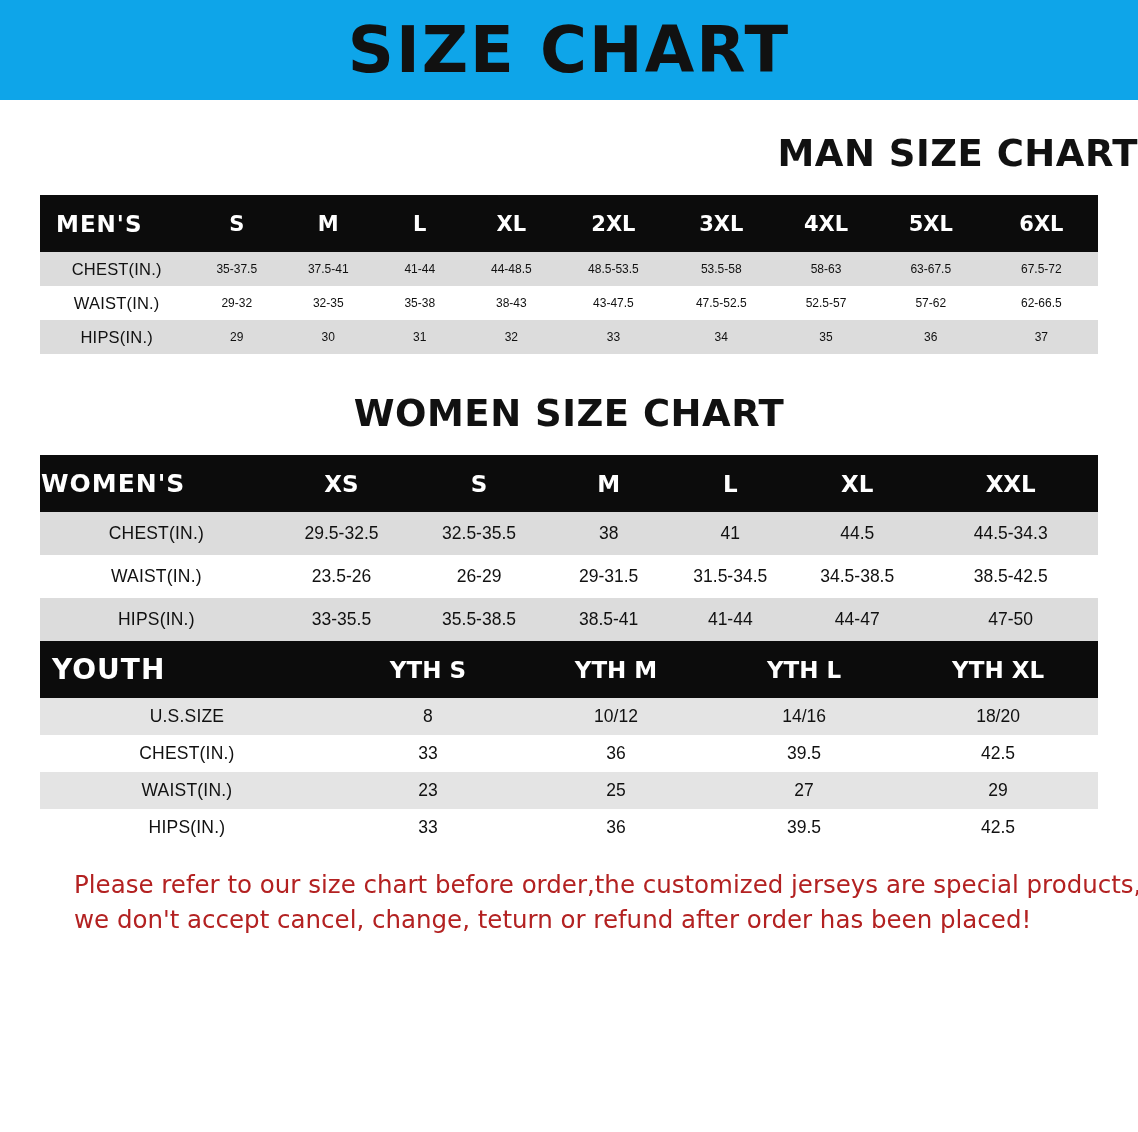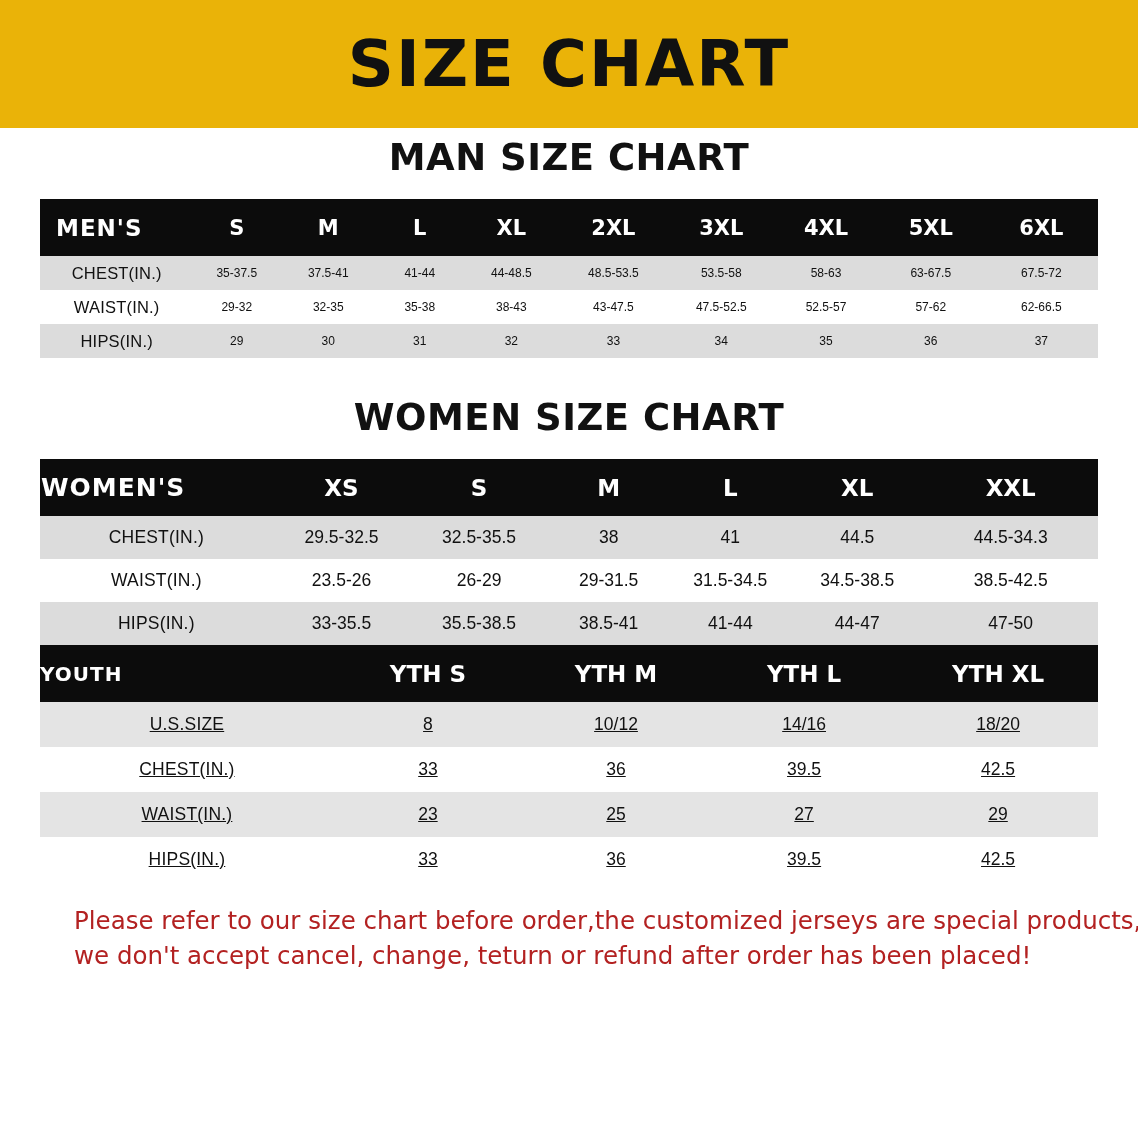--- a/index.html
+++ b/index.html
@@ -12,22 +12,22 @@
   }
   .page {
     width: 1138px;
     min-height: 1132px;
     background: #ffffff;
     position: relative;
     overflow: hidden;
   }
   
   .banner {
-    height: 128px;
-    background: #eab308;
+    height: 100px;
+    background: #0ea5e9;
     display: flex;
     align-items: center;
     justify-content: center;
   }
   .banner-title {
     font-family: "DejaVu Sans", sans-serif;
     font-weight: bold;
     font-size: 64px;
     letter-spacing: 2px;
     color: #111111;
@@ -35,21 +35,21 @@
     text-align: center;
   }
   
   .section-title {
     text-align: center;
     font-family: "DejaVu Sans", sans-serif;
     font-weight: bold;
     color: #111111;
     letter-spacing: 0.5px;
   }
-  .t-man   { font-size: 37px; margin: 8px 0 20px 0; }
+  .t-man   { font-size: 37px; margin: 32px 0 20px 0; text-align: right; }
   .t-women { font-size: 37px; margin: 38px 0 20px 0; }
   .t-youth { font-size: 37px; margin: 42px 0 22px 0; }
 
   
   .tbl-wrap { padding: 0 40px; }
   table {
     width: 100%;
     border-collapse: collapse;
     table-layout: fixed;
   }
@@ -93,25 +93,25 @@
     letter-spacing: 1px;
   }
   .women td { height: 43px; font-size: 17.5px; }
   .women tr.shade td { background: #dcdcdc; }
   .women tr.plain td { background: #ffffff; }
 
   
   .youth thead th { height: 57px; font-size: 23px; }
   .youth thead th.first {
     text-align: left;
-    padding-left: 0;
-    font-size: 20px;
+    padding-left: 12px;
+    font-size: 28px;
     letter-spacing: 1px;
   }
-  .youth td { height: 45px; font-size: 17.5px; text-decoration: underline; }
+  .youth td { height: 37px; font-size: 17.5px; }
   .youth tr.shade td { background: #e4e4e4; }
   .youth tr.plain td { background: #ffffff; }
 
   
   .notice {
     margin: 22px 40px 0 40px;
     color: #b32121;
     font-family: "DejaVu Sans", sans-serif;
     font-size: 24.5px;
     line-height: 1.42;

